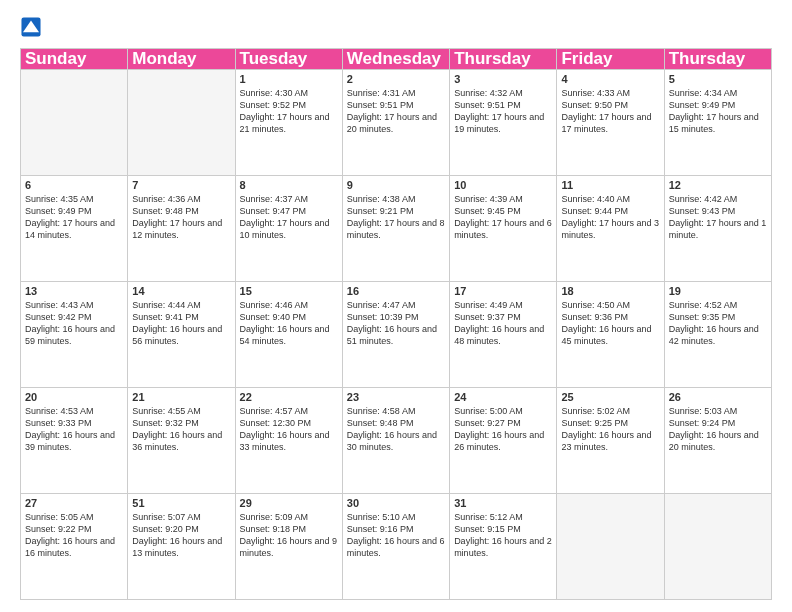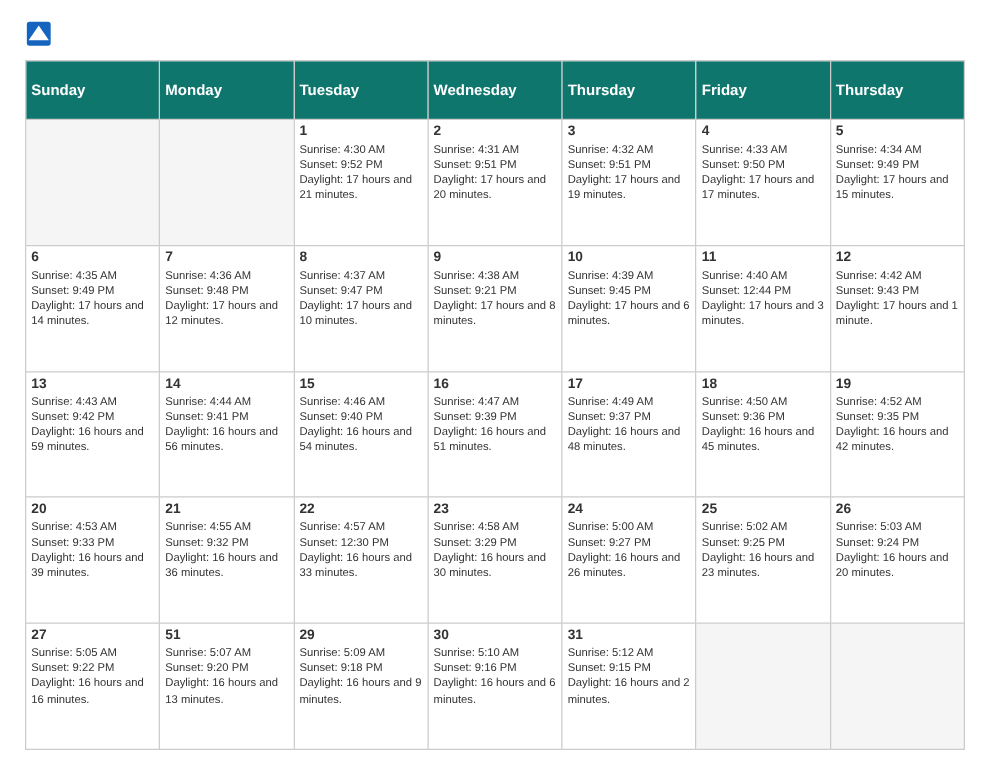--- a/index.html
+++ b/index.html
@@ -60,25 +60,25 @@
       font-size: 15px;
       color: #555;
     }
     .calendar {
       flex: 1;
       border-collapse: collapse;
       width: 100%;
       table-layout: fixed;
     }
     .calendar th {
-      background-color: #0f766e;
+      background-color: #ec4899;
       color: #fff;
-      font-size: 12px;
+      font-size: 17px;
       font-weight: bold;
-      padding: 16px 4px;
+      padding: 0 4px;
       text-align: left;
       border: 1px solid #ccc;
     }
     .calendar td {
       border: 1px solid #ccc;
       vertical-align: top;
       padding: 3px 4px;
       font-size: 9.5px;
       color: #333;
       background: #fff;
@@ -194,21 +194,21 @@
           </td>
           <td>
             <span class="day-num">10</span>
             <div class="cell-info">Sunrise: 4:39 AM
 Sunset: 9:45 PM
 Daylight: 17 hours and 6 minutes.</div>
           </td>
           <td>
             <span class="day-num">11</span>
             <div class="cell-info">Sunrise: 4:40 AM
-Sunset: 12:44 PM
+Sunset: 9:44 PM
 Daylight: 17 hours and 3 minutes.</div>
           </td>
           <td>
             <span class="day-num">12</span>
             <div class="cell-info">Sunrise: 4:42 AM
 Sunset: 9:43 PM
 Daylight: 17 hours and 1 minute.</div>
           </td>
         </tr>
         <tr>
@@ -226,21 +226,21 @@
           </td>
           <td>
             <span class="day-num">15</span>
             <div class="cell-info">Sunrise: 4:46 AM
 Sunset: 9:40 PM
 Daylight: 16 hours and 54 minutes.</div>
           </td>
           <td>
             <span class="day-num">16</span>
             <div class="cell-info">Sunrise: 4:47 AM
-Sunset: 9:39 PM
+Sunset: 10:39 PM
 Daylight: 16 hours and 51 minutes.</div>
           </td>
           <td>
             <span class="day-num">17</span>
             <div class="cell-info">Sunrise: 4:49 AM
 Sunset: 9:37 PM
 Daylight: 16 hours and 48 minutes.</div>
           </td>
           <td>
             <span class="day-num">18</span>
@@ -270,21 +270,21 @@
           </td>
           <td>
             <span class="day-num">22</span>
             <div class="cell-info">Sunrise: 4:57 AM
 Sunset: 12:30 PM
 Daylight: 16 hours and 33 minutes.</div>
           </td>
           <td>
             <span class="day-num">23</span>
             <div class="cell-info">Sunrise: 4:58 AM
-Sunset: 3:29 PM
+Sunset: 9:48 PM
 Daylight: 16 hours and 30 minutes.</div>
           </td>
           <td>
             <span class="day-num">24</span>
             <div class="cell-info">Sunrise: 5:00 AM
 Sunset: 9:27 PM
 Daylight: 16 hours and 26 minutes.</div>
           </td>
           <td>
             <span class="day-num">25</span>

